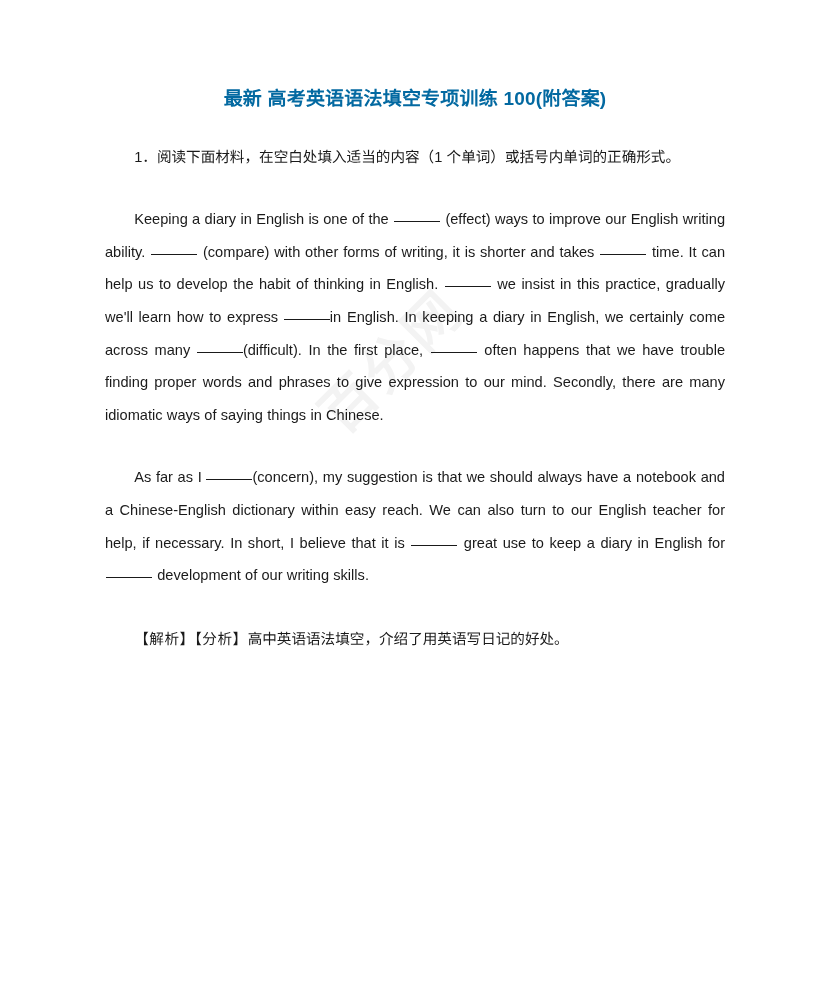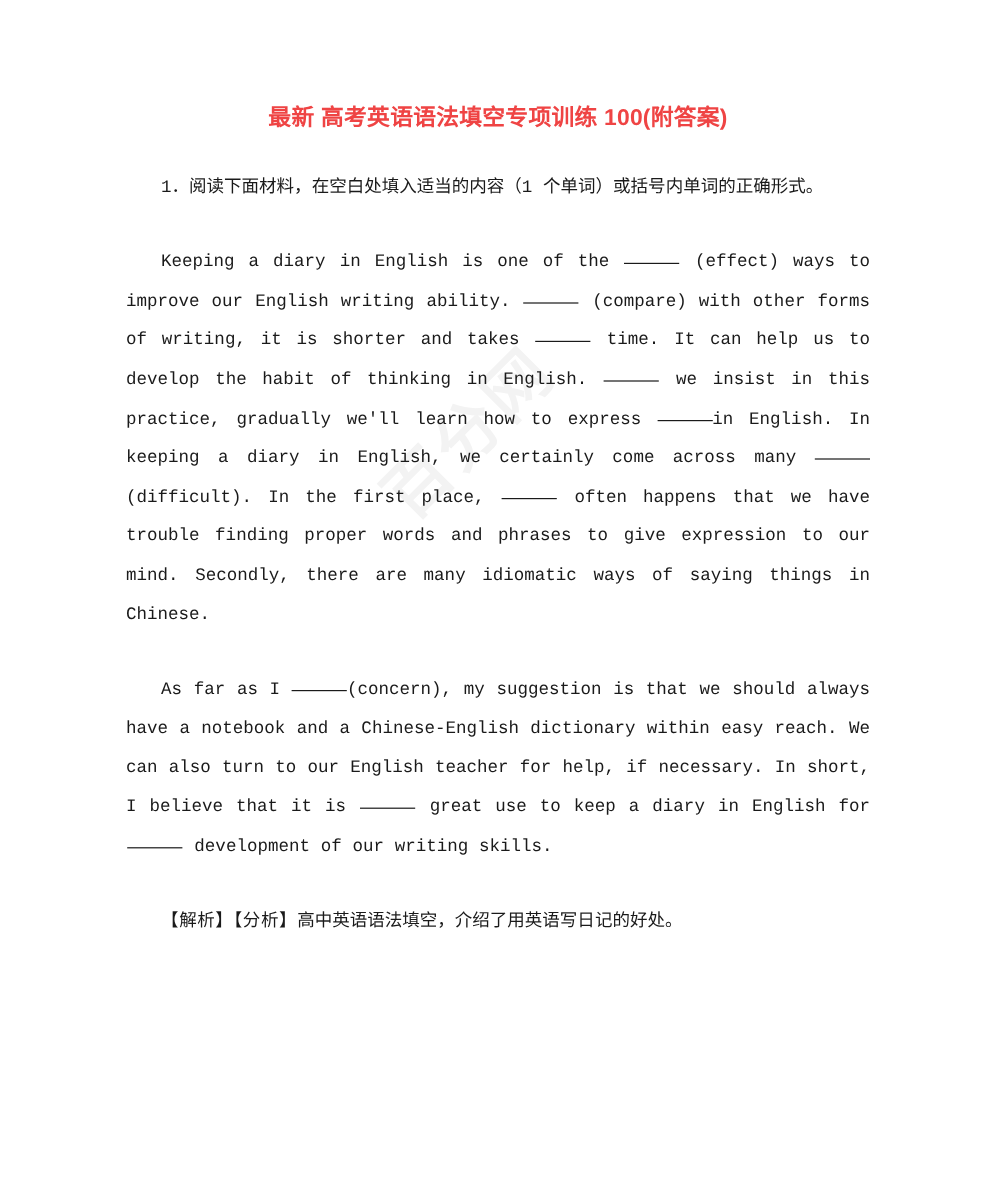--- a/index.html
+++ b/index.html
@@ -64,21 +64,21 @@
   }
 
   .doc-title {
     margin: 0;
     padding-top: 86px;
     text-align: center;
     font-size: 19px;
     font-weight: 700;
     letter-spacing: 0.2px;
     line-height: 1.4;
-    color: #ef4444;
+    color: #0369a1;
   }
 
   .section-heading {
     margin: 0;
     padding-top: 45px;
     font-size: 14.5px;
     font-weight: 700;
     letter-spacing: 0.2px;
     line-height: 1.5;
     color: #111111;
@@ -88,21 +88,20 @@
     margin: 0;
     font-size: 14.6px;
     line-height: 32.6px;
     text-align: justify;
     text-justify: inter-word;
     color: #1a1a1a;
     word-spacing: 0.2px;
   }
   p.para.indent {
     text-indent: 2em;
-    font-family: Liberation Mono, monospace;
   }
 
   .gap-instruction { padding-top: 28px; }
   .gap-passage-1   { padding-top: 30px; }
   .gap-passage-2   { padding-top: 30px; }
   .gap-answer      { padding-top: 30px; }
   .gap-analysis    { padding-top: 31px; }
 
   
   .blank {

